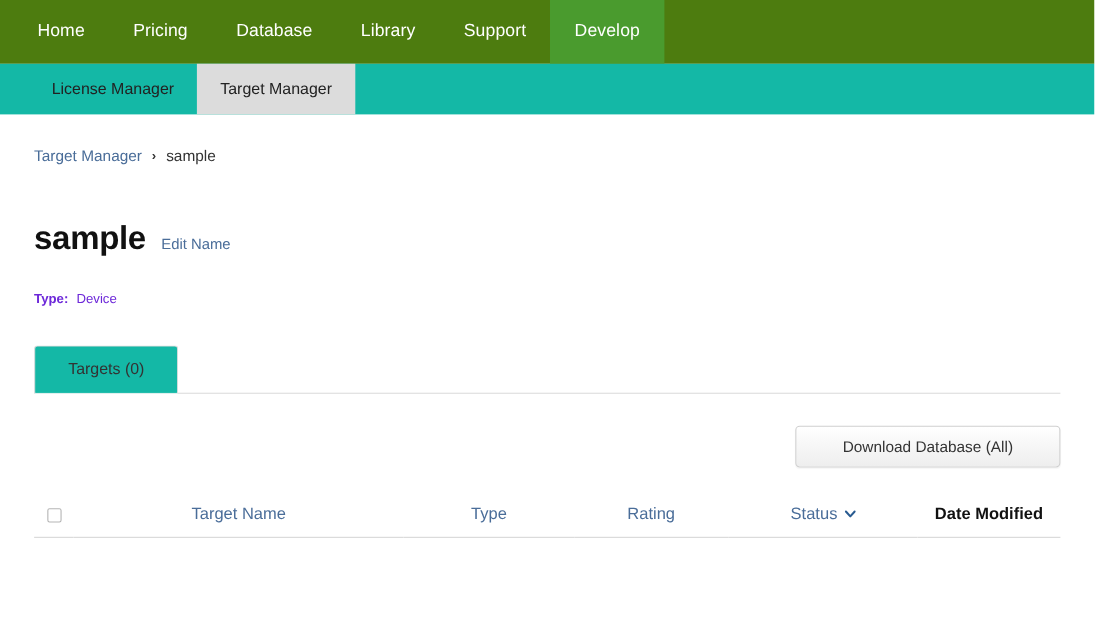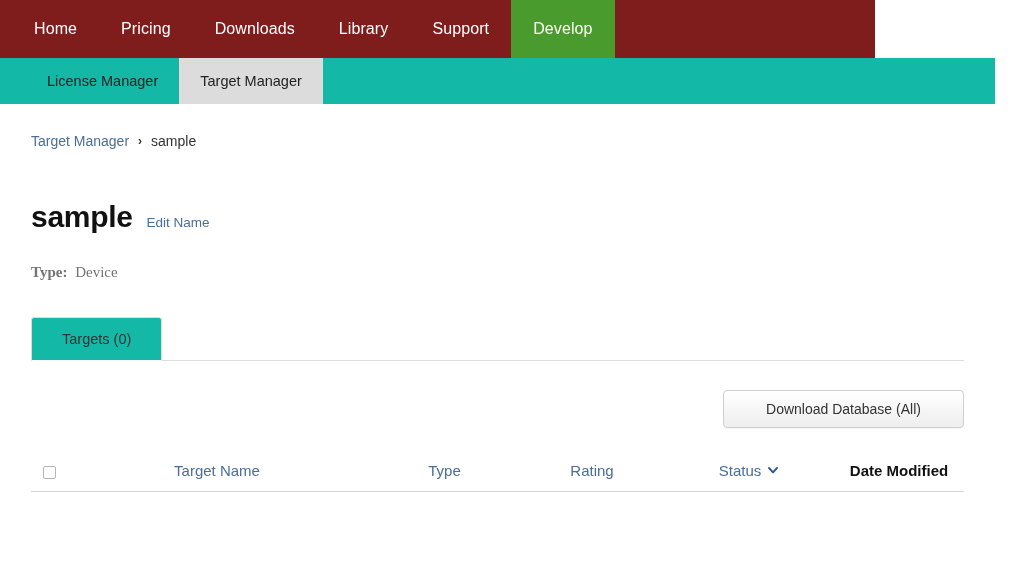--- a/index.html
+++ b/index.html
@@ -20,23 +20,23 @@
     width: 1015px;
     height: 572px;
     background: #ffffff;
   }
 
   
   .topnav {
     position: absolute;
     top: 0;
     left: 0;
-    width: 875px;
+    width: 995px;
     height: 58px;
-    background: #7f1d1d;
+    background: #4d7c0f;
   }
   .topnav-inner {
     display: flex;
     align-items: stretch;
     height: 58px;
     padding-left: 12px;
     box-sizing: border-box;
   }
   .topnav-item {
     display: flex;
@@ -134,23 +134,22 @@
     letter-spacing: -0.3px;
   }
   .edit-name {
     margin-left: 14px;
     font-size: 13.5px;
     color: #4a6d99;
     cursor: pointer;
   }
   .type-row {
     margin-top: 12px;
-    font-size: 15px;
-    color: #737373;
-    font-family: Liberation Serif, serif;
+    font-size: 12px;
+    color: #6d28d9;
   }
   .type-label {
     font-weight: bold;
   }
   .type-value {
     margin-left: 4px;
   }
 
   
   .tabs {
@@ -296,21 +295,21 @@
 
   <nav class="topnav">
     <div class="topnav-inner">
       <div class="topnav-item">
         <span>Home</span>
       </div>
       <div class="topnav-item">
         <span>Pricing</span>
       </div>
       <div class="topnav-item">
-        <span>Downloads</span>
+        <span>Database</span>
       </div>
       <div class="topnav-item">
         <span>Library</span>
       </div>
       <div class="topnav-item">
         <span>Support</span>
       </div>
       <div class="topnav-item active">
         <span>Develop</span>
       </div>

